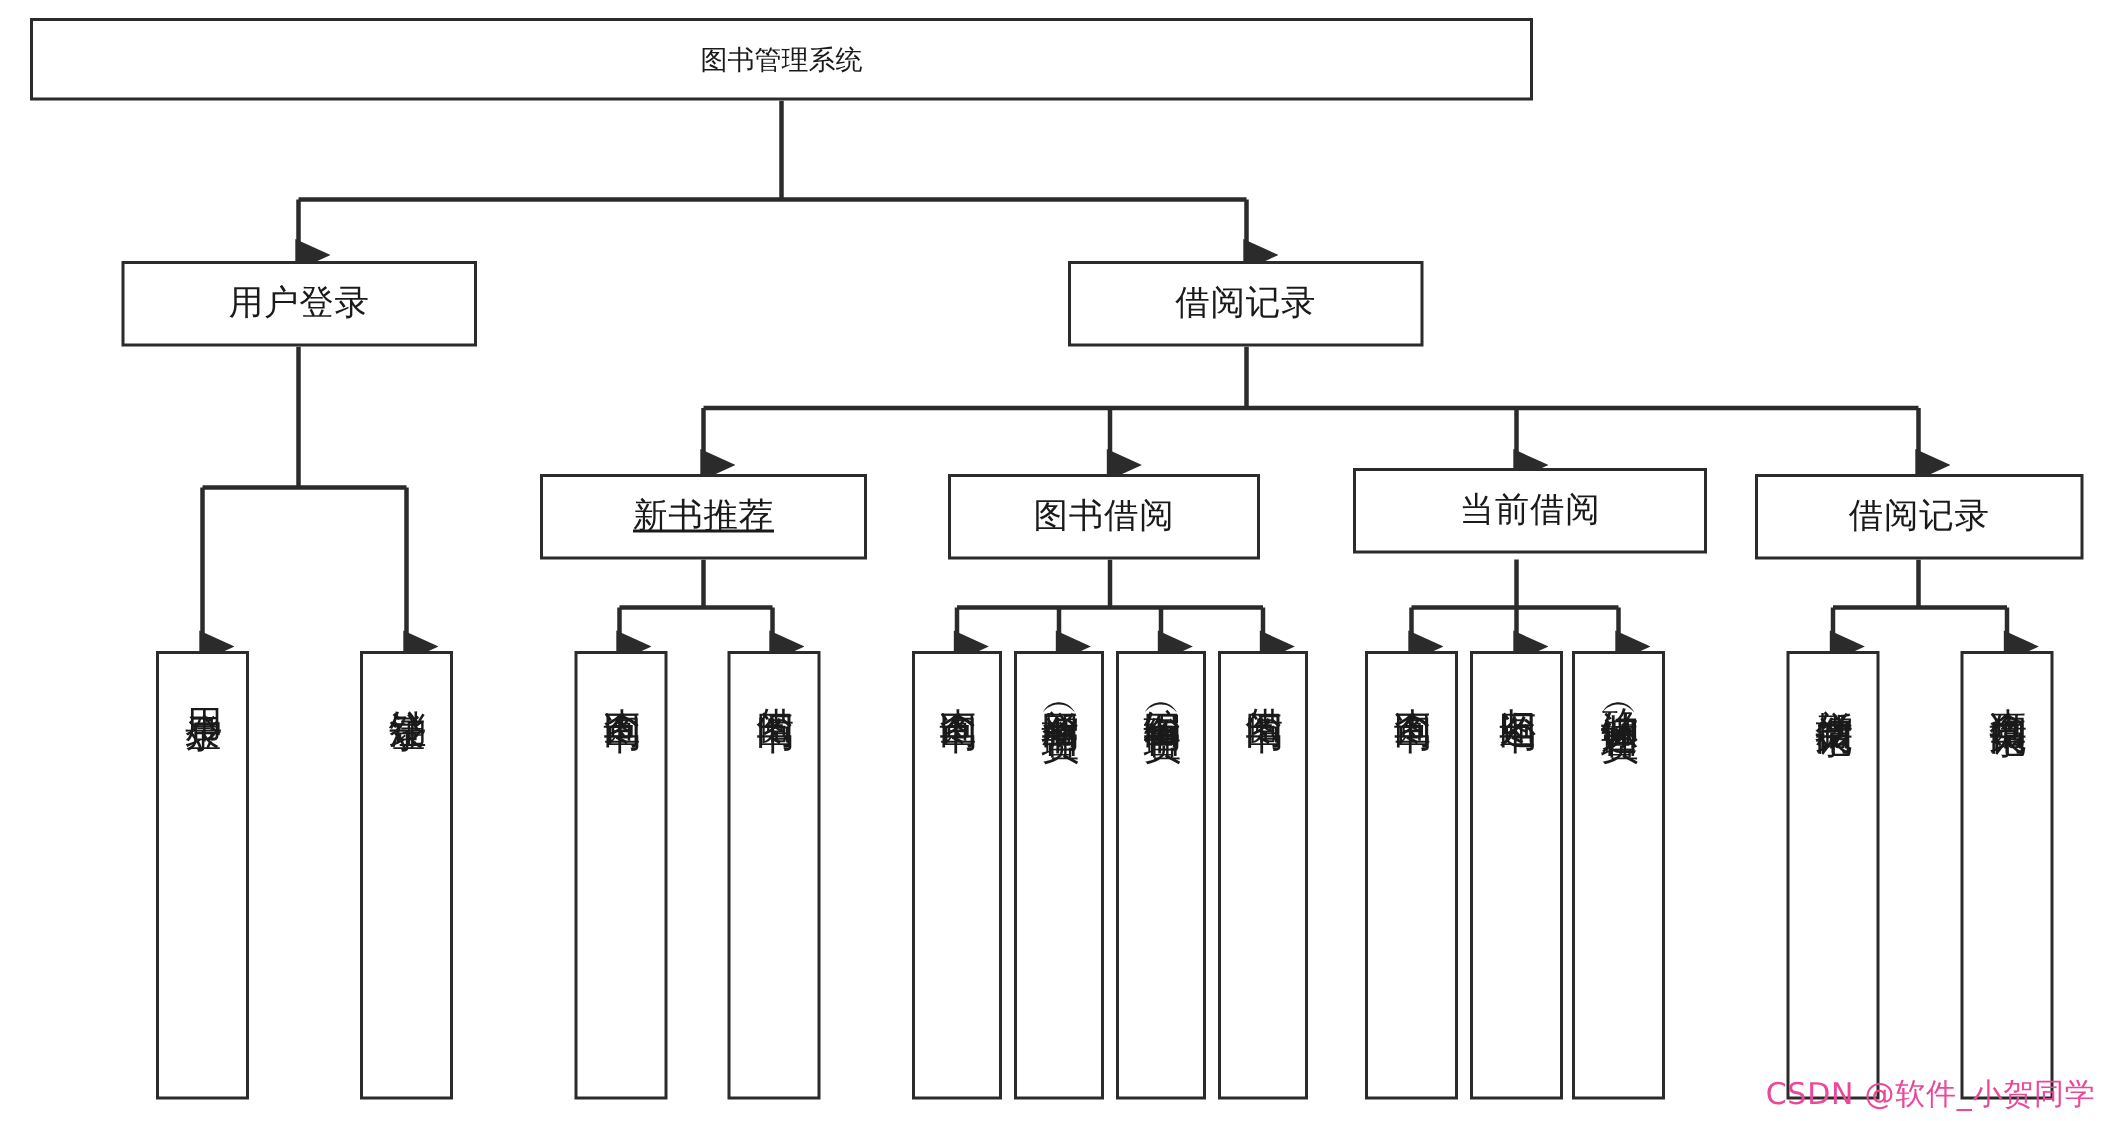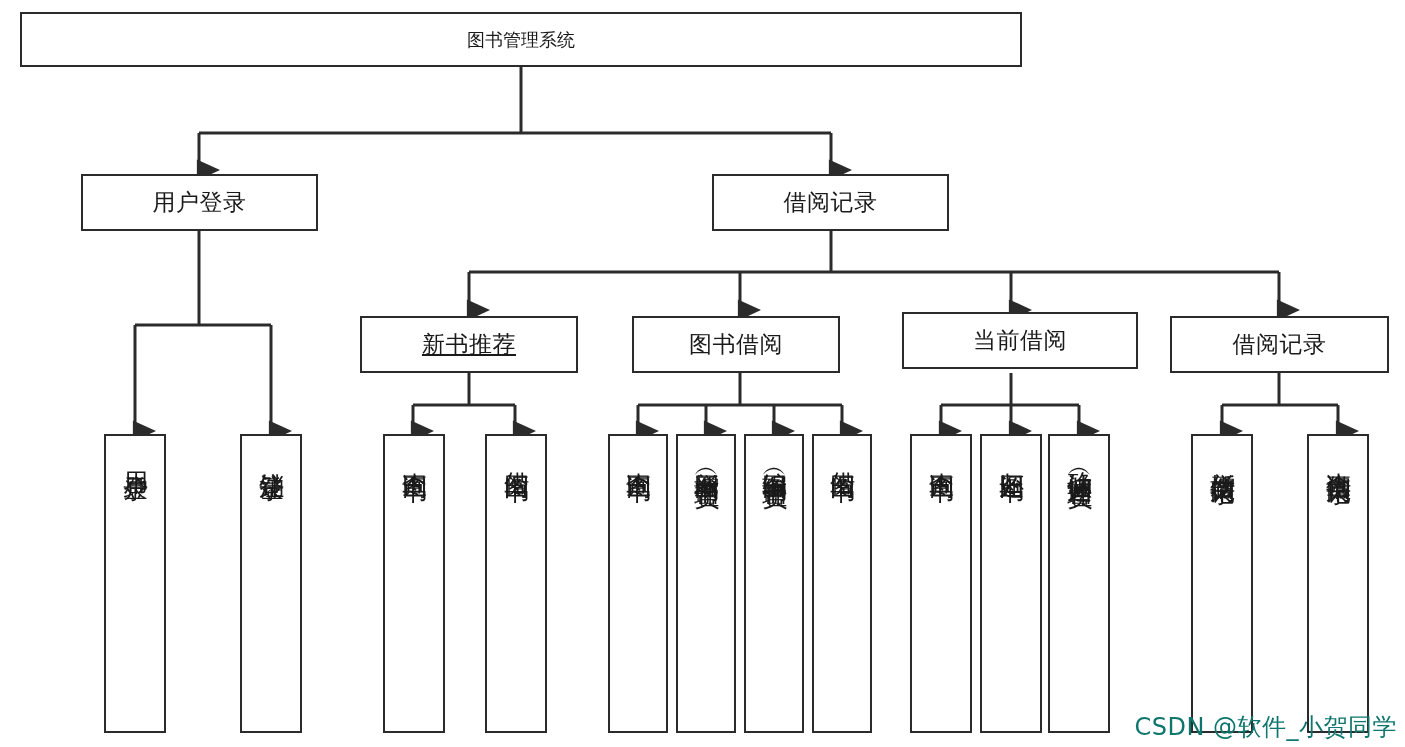--- a/index.html
+++ b/index.html
@@ -55,22 +55,22 @@
     font-size: 25px;
     line-height: 1.22;
     letter-spacing: 2px;
     color: #1a1a1a;
     white-space: nowrap;
   }
   .watermark {
     position: absolute;
     right: 8px;
     bottom: 4px;
-    font-size: 24px;
-    color: #0f766e;
+    font-size: 20px;
+    color: #ec4899;
     letter-spacing: 0.5px;
     white-space: nowrap;
     margin-top: 44px;
   }
 </style>
 </head>
 <body>
 
 <div id="canvas">
 

